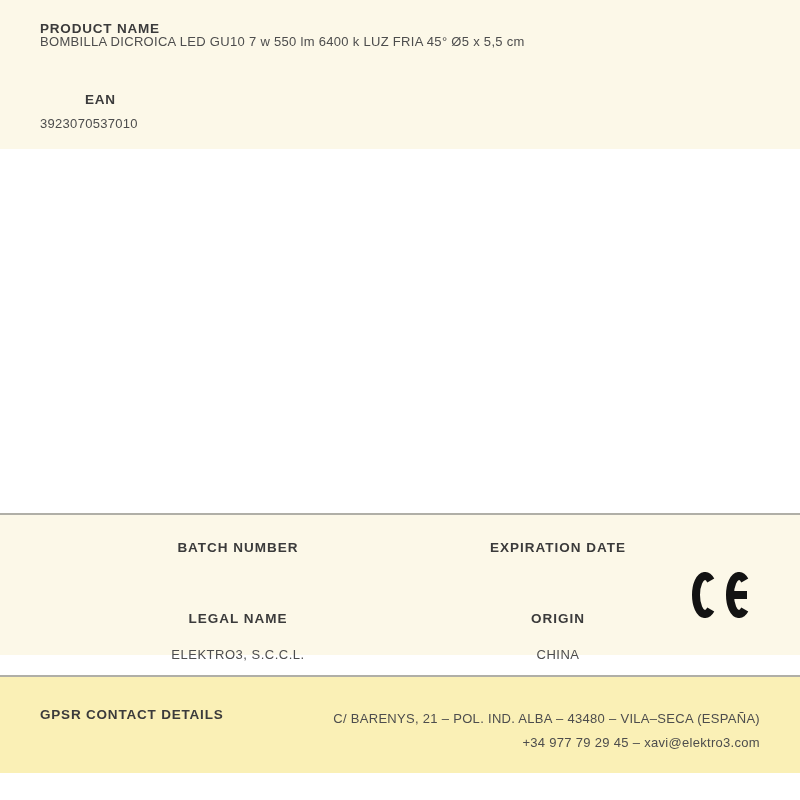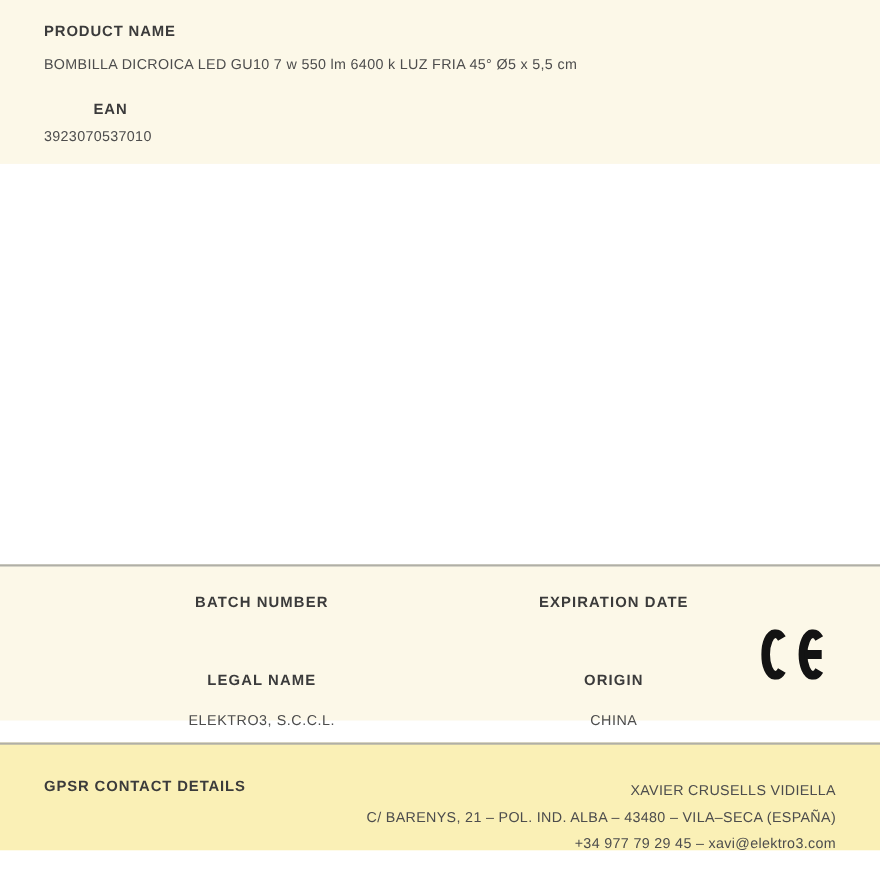--- a/index.html
+++ b/index.html
@@ -30,21 +30,21 @@
     position: absolute; left: 40px;
     font-size: 13.5px; font-weight: bold; letter-spacing: 0.8px;
     color: var(--heading-text);
   }
   .field-value {
     position: absolute; left: 40px;
     font-size: 13px; letter-spacing: 0.3px;
     color: var(--body-text);
   }
   .pn-label { top: 21px; }
-  .pn-value { top: 51px; }
+  .pn-value { top: 34px; }
   .ean-label { top: 92px; padding-left: 45px; }
   .ean-value { top: 116px; }
 
   
   .section-middle {
     position: absolute; top: 149px; left: 0; width: 800px; height: 364px;
     background: #ffffff;
   }
 
   
@@ -126,19 +126,18 @@
         <path d="M 18.79 8.45 A 9 19 0 1 0 18.79 37.55"></path>
         <path d="M 52.79 8.45 A 9 19 0 1 0 52.79 37.55"></path>
         <path d="M 39 23 L 55 23"></path>
       </svg>
     </div>
   </div>
 
   <div class="section-contact">
     <div class="gpsr-label">GPSR CONTACT DETAILS</div>
     <div class="contact-block">
-      <div class="contact-line">XAVIER CRUSELLS VIDIELLA</div>
       <div class="contact-line">C/ BARENYS, 21 – POL. IND. ALBA – 43480 – VILA–SECA (ESPAÑA)</div>
       <div class="contact-line">+34 977 79 29 45 – xavi@elektro3.com</div>
     </div>
   </div>
 
 </div>
 
 </body></html>

